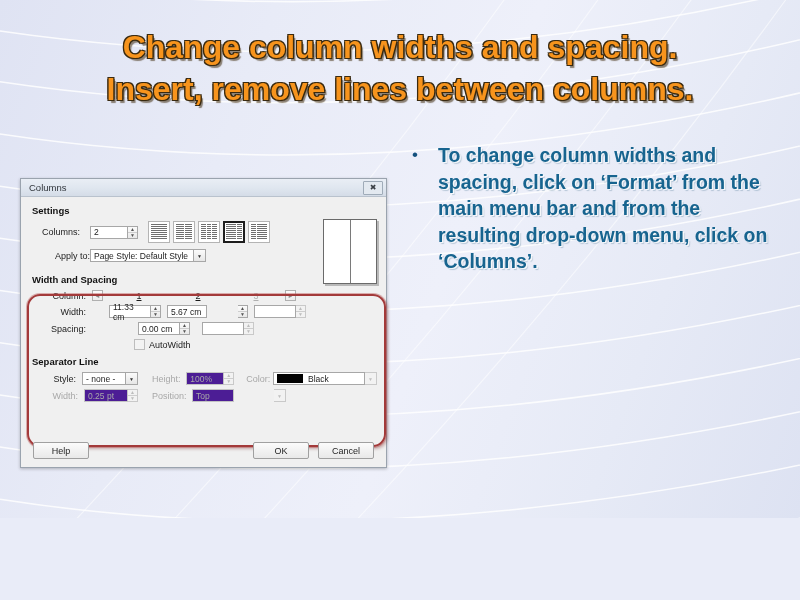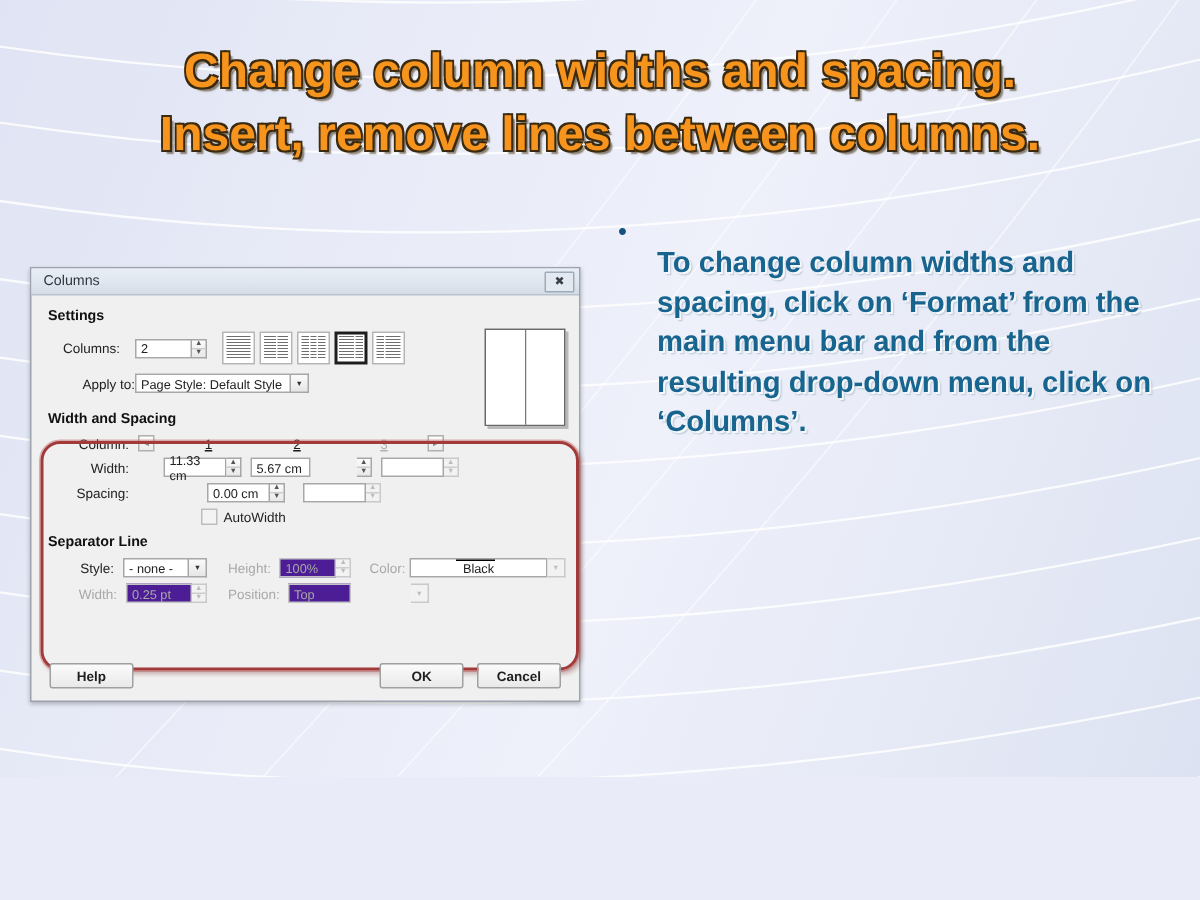--- a/index.html
+++ b/index.html
@@ -127,21 +127,21 @@
     display:flex;align-items:center;justify-content:center;font-size:6px;color:#8a8a8a;
     box-sizing:border-box;
   }
   .chk{width:9px;height:9px;border:1px solid #bdbdbd;background:#f3f3f3;display:inline-block;
     vertical-align:middle;margin-right:4px;}
 
   .swatch{width:26px;height:9px;background:#000;margin-right:5px;}
 
   
   #footer{position:absolute;left:0;bottom:8px;width:100%;
-    display:flex;align-items:center;padding:0 12px;box-sizing:border-box;font-weight:bold;}
+    display:flex;align-items:center;padding:0 12px;box-sizing:border-box;}
   .btn{
     height:17px;min-width:56px;border:1px solid #a0a0a0;border-radius:2px;
     background:linear-gradient(#fbfbfb,#e9e9e9);
     display:flex;align-items:center;justify-content:center;
     font-size:9px;color:#1f1f1f;box-sizing:border-box;
   }
   .spacer{flex:1;}
   .gap{width:9px;}
 </style>
 </head>
@@ -175,21 +175,21 @@
   </svg>
 
   <div id="title" style="color: rgb(247, 148, 29);">
     <span class="tline">Change column widths and spacing.</span>
     <span class="tline">Insert, remove lines between columns.</span>
   </div>
 
   <div id="body-block">
     <div class="bullet-row">
       <span class="bullet-dot">•</span>
-      <span class="bullet-text" style="color: rgb(23, 100, 143); margin-top: 20px;">To change column widths and spacing, click on ‘Format’ from the main menu bar and from the resulting drop-down menu, click on ‘Columns’.</span>
+      <span class="bullet-text" style="color: rgb(23, 100, 143);">To change column widths and spacing, click on ‘Format’ from the main menu bar and from the resulting drop-down menu, click on ‘Columns’.</span>
     </div>
   </div>
 
   <div id="dialog">
 
     <div id="titlebar">
       <span class="ttl">Columns</span>
       <div id="closebtn">✖</div>
     </div>
 
@@ -317,21 +317,21 @@
         <span class="lbl" style="color:#a8a8a8;margin-left:14px;width:36px;">Height:</span>
         <div style="display:flex;">
           <div class="tf dis" style="width:38px;">100%</div>
           <div class="spin dis">
               <i>▲</i>
               <i>▼</i>
             </div>
         </div>
         <span class="lbl" style="color:#a8a8a8;margin-left:12px;width:28px;">Color:</span>
         <div style="display:flex;">
-          <div class="tf" style="width:92px;flex-direction:column;">
+          <div class="tf" style="width:92px;">
             <span class="swatch" style="background: rgb(0, 0, 0);"></span>
             <span>Black</span>
           </div>
           <div class="ddbtn dis">▼</div>
         </div>
       </div>
 
       <div class="row" style="margin-left:8px;">
         <span class="lbl" style="width:40px;text-align:right;padding-right:6px;color:#a8a8a8;">Width:</span>
         <div style="display:flex;">

